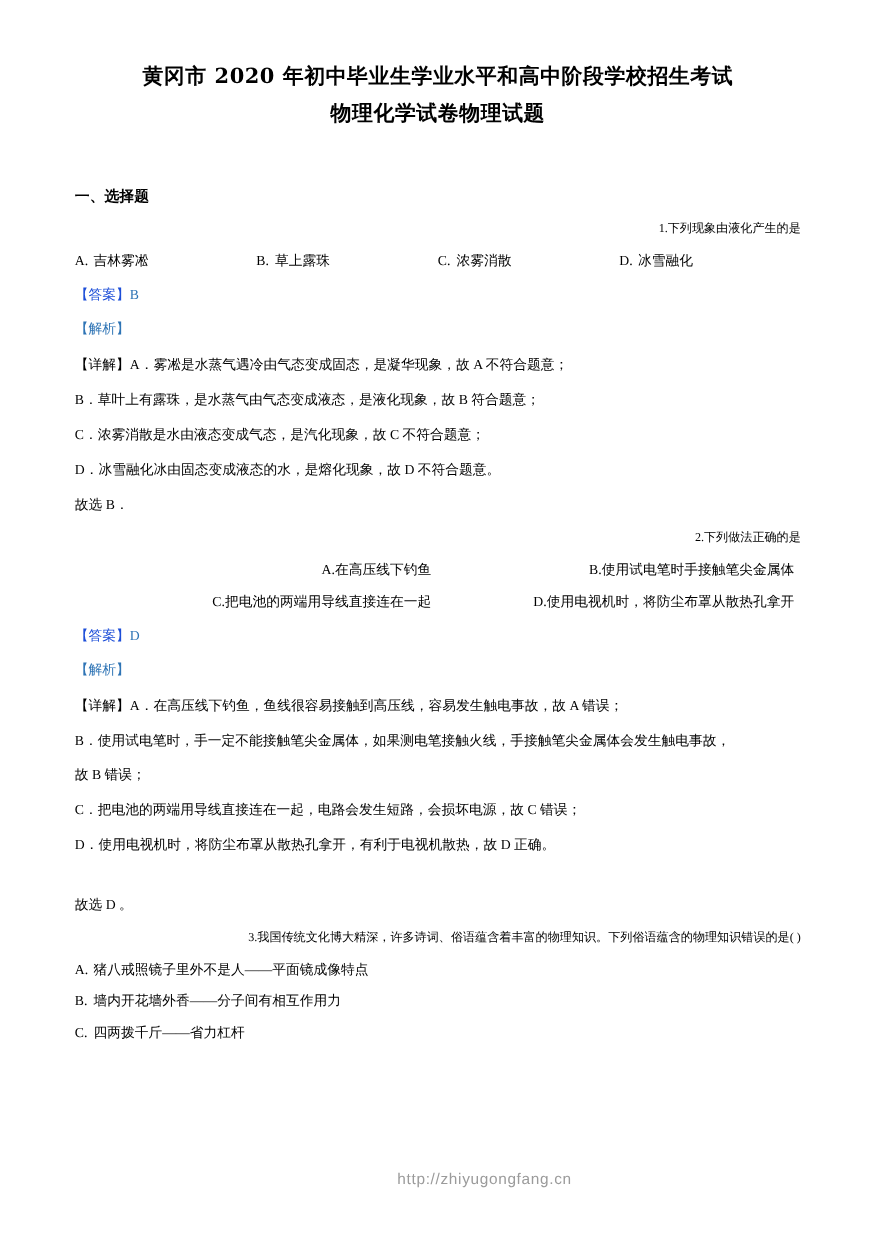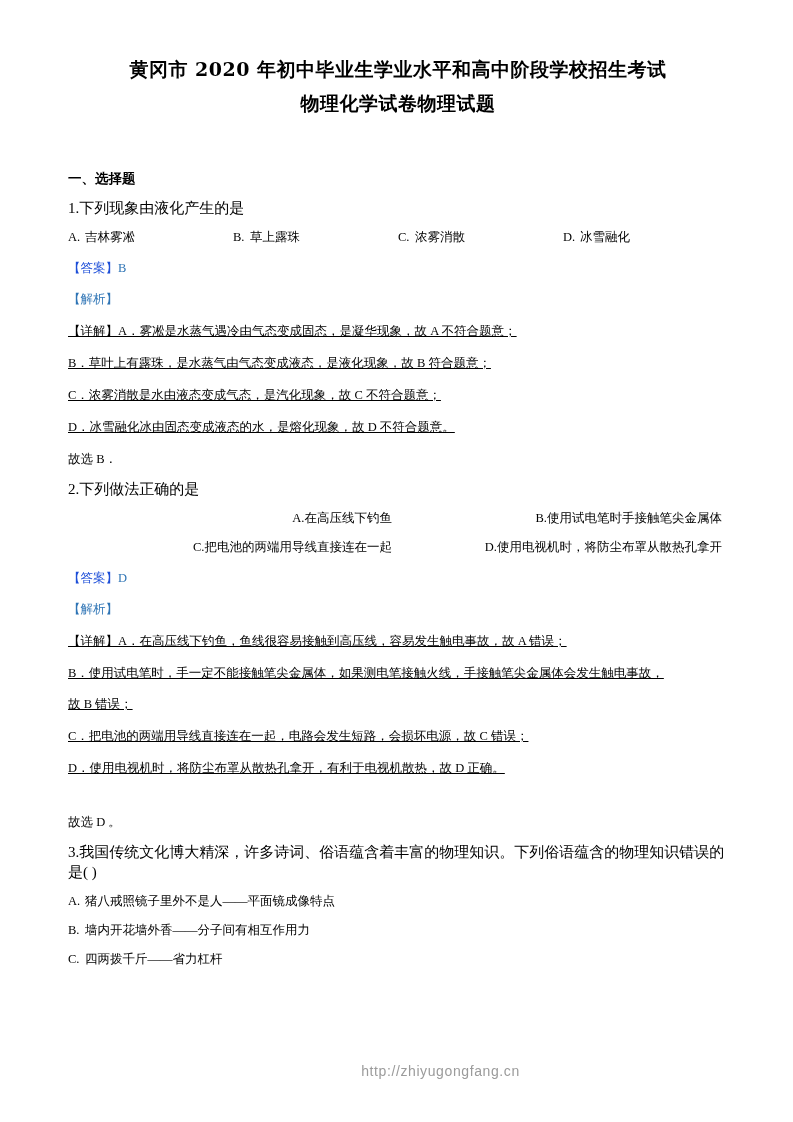--- a/index.html
+++ b/index.html
@@ -41,24 +41,25 @@
     display: block;
   }
   .section-head {
     font-family: "DejaVu Sans", "Liberation Sans", sans-serif;
     font-size: 13.5px;
     font-weight: 700;
     margin-top: 50px;
     margin-bottom: 8px;
   }
   .q-stem {
-    font-size: 15px;
+    font-size: 11px;
     line-height: 20px;
     margin-top: 10px;
     margin-bottom: 4px;
+    text-align: right;
   }
   .opt-row {
     display: flex;
     font-size: 12.5px;
     line-height: 20px;
     margin-top: 9px;
   }
   .opt-row.cols4 > .opt {
     width: 25%;
     box-sizing: border-box;
@@ -83,21 +84,20 @@
   .tag .bracket {
     color: #1d4ed8;
   }
   .tag .ansval {
     color: #2e74b5;
   }
   .detail {
     font-size: 12.5px;
     line-height: 20px;
     margin-top: 12px;
-    text-decoration: underline;
   }
   .detail.tight {
     margin-top: 11px;
   }
   .conclusion {
     font-size: 12.5px;
     line-height: 20px;
     margin-top: 12px;
   }
   .spacer-lg {

